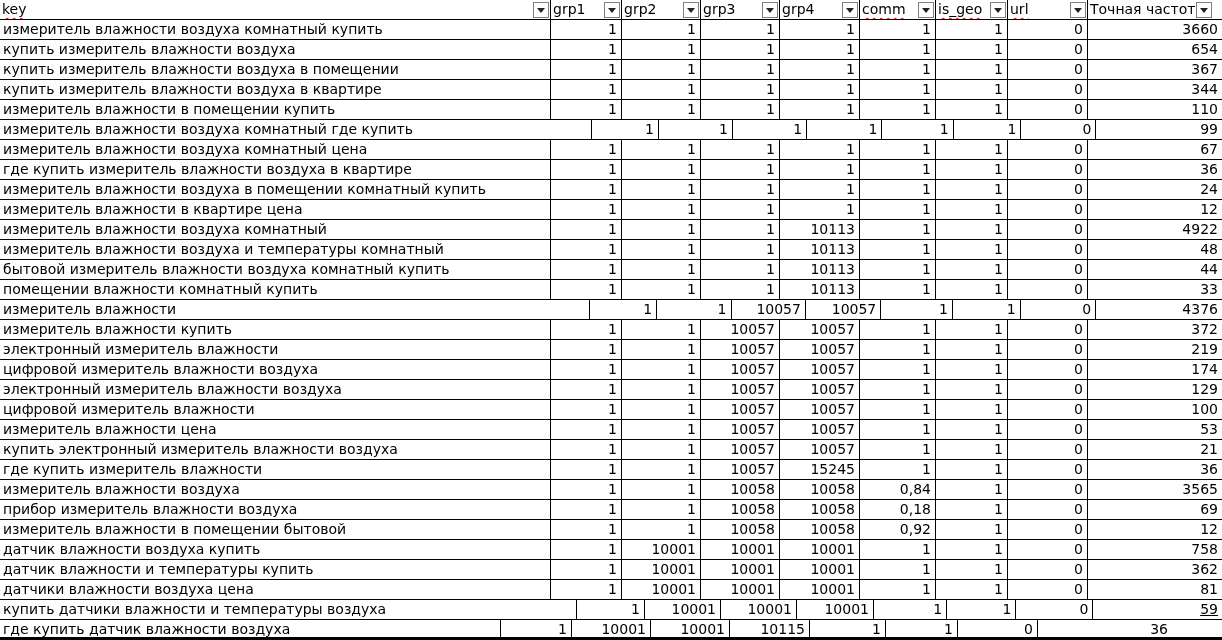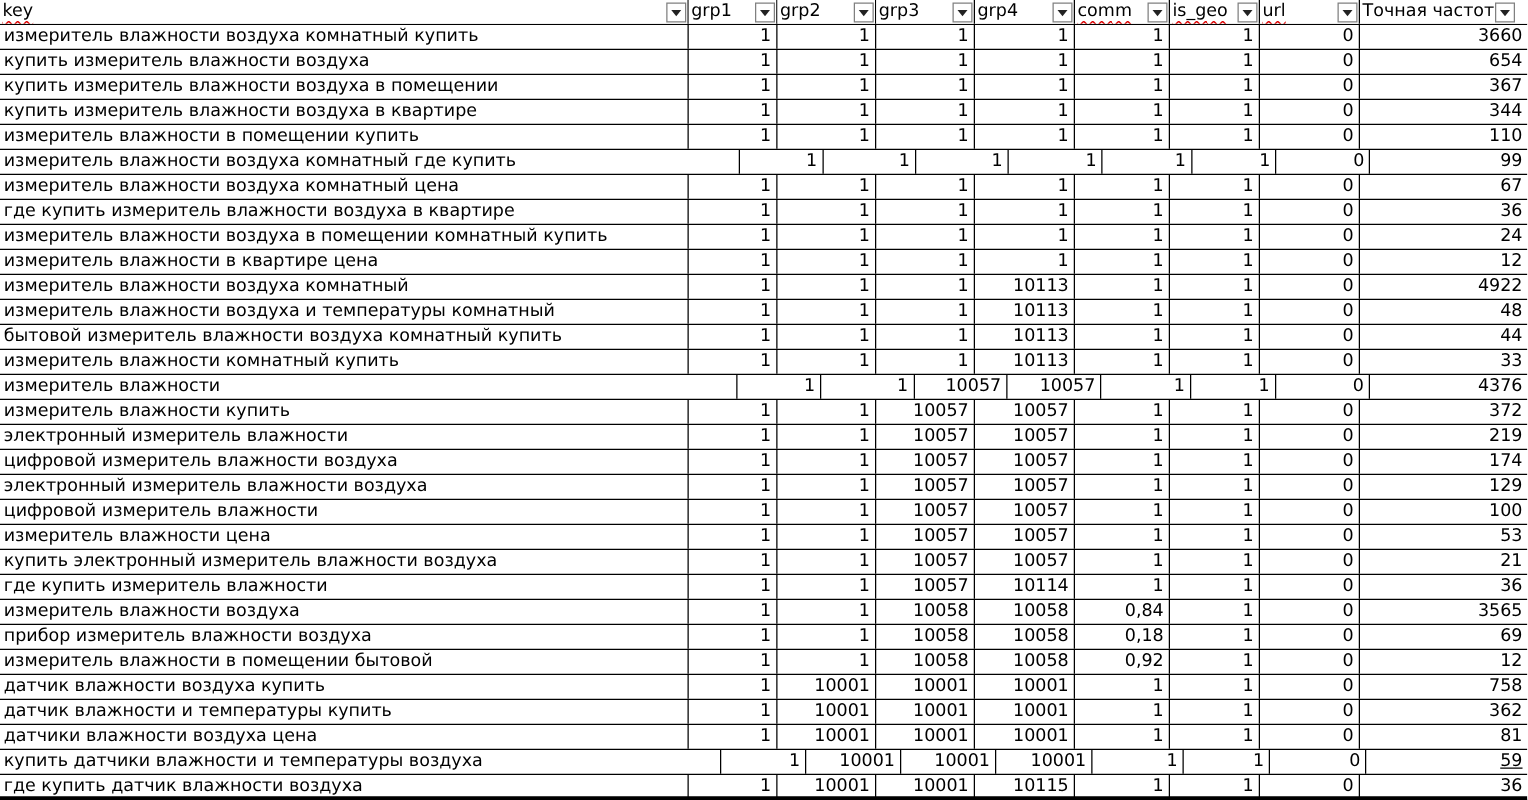--- a/index.html
+++ b/index.html
@@ -280,21 +280,21 @@
         <div class="cell num" style="width: 71px;">1</div>
         <div class="cell num" style="width: 79px;">1</div>
         <div class="cell num" style="width: 79px;">1</div>
         <div class="cell num" style="width: 80px;">10113</div>
         <div class="cell num" style="width: 76px;">1</div>
         <div class="cell num" style="width: 72px;">1</div>
         <div class="cell num" style="width: 80px;">0</div>
         <div class="cell num" style="width: 134px;">44</div>
       </div>
       <div class="row">
-        <div class="cell txt" style="width: 551px;">измеритель влажности комнатный купить</div>
+        <div class="cell txt" style="width: 551px;">помещении влажности комнатный купить</div>
         <div class="cell num" style="width: 71px;">1</div>
         <div class="cell num" style="width: 79px;">1</div>
         <div class="cell num" style="width: 79px;">1</div>
         <div class="cell num" style="width: 80px;">10113</div>
         <div class="cell num" style="width: 76px;">1</div>
         <div class="cell num" style="width: 72px;">1</div>
         <div class="cell num" style="width: 80px;">0</div>
         <div class="cell num" style="width: 134px;">33</div>
       </div>
       <div class="row">
@@ -383,21 +383,21 @@
         <div class="cell num" style="width: 76px;">1</div>
         <div class="cell num" style="width: 72px;">1</div>
         <div class="cell num" style="width: 80px;">0</div>
         <div class="cell num" style="width: 134px;">21</div>
       </div>
       <div class="row">
         <div class="cell txt" style="width: 551px;">где купить измеритель влажности</div>
         <div class="cell num" style="width: 71px;">1</div>
         <div class="cell num" style="width: 79px;">1</div>
         <div class="cell num" style="width: 79px;">10057</div>
-        <div class="cell num" style="width: 80px;">10114</div>
+        <div class="cell num" style="width: 80px;">15245</div>
         <div class="cell num" style="width: 76px;">1</div>
         <div class="cell num" style="width: 72px;">1</div>
         <div class="cell num" style="width: 80px;">0</div>
         <div class="cell num" style="width: 134px;">36</div>
       </div>
       <div class="row">
         <div class="cell txt" style="width: 551px;">измеритель влажности воздуха</div>
         <div class="cell num" style="width: 71px;">1</div>
         <div class="cell num" style="width: 79px;">1</div>
         <div class="cell num" style="width: 79px;">10058</div>
@@ -467,21 +467,21 @@
         <div class="cell num" style="width: 71px;">1</div>
         <div class="cell num" style="width: 79px;">10001</div>
         <div class="cell num" style="width: 79px;">10001</div>
         <div class="cell num" style="width: 80px;">10001</div>
         <div class="cell num" style="width: 76px;">1</div>
         <div class="cell num" style="width: 72px;">1</div>
         <div class="cell num" style="width: 80px;">0</div>
         <div class="cell num" style="width: 134px; text-decoration: underline;">59</div>
       </div>
       <div class="row">
-        <div class="cell txt" style="width: 551px;">где купить датчик влажности воздуха</div>
+        <div class="cell txt" style="width: 501px;">где купить датчик влажности воздуха</div>
         <div class="cell num" style="width: 71px;">1</div>
         <div class="cell num" style="width: 79px;">10001</div>
         <div class="cell num" style="width: 79px;">10001</div>
         <div class="cell num" style="width: 80px;">10115</div>
         <div class="cell num" style="width: 76px;">1</div>
         <div class="cell num" style="width: 72px;">1</div>
         <div class="cell num" style="width: 80px;">0</div>
         <div class="cell num" style="width: 134px;">36</div>
       </div>
     </div>

